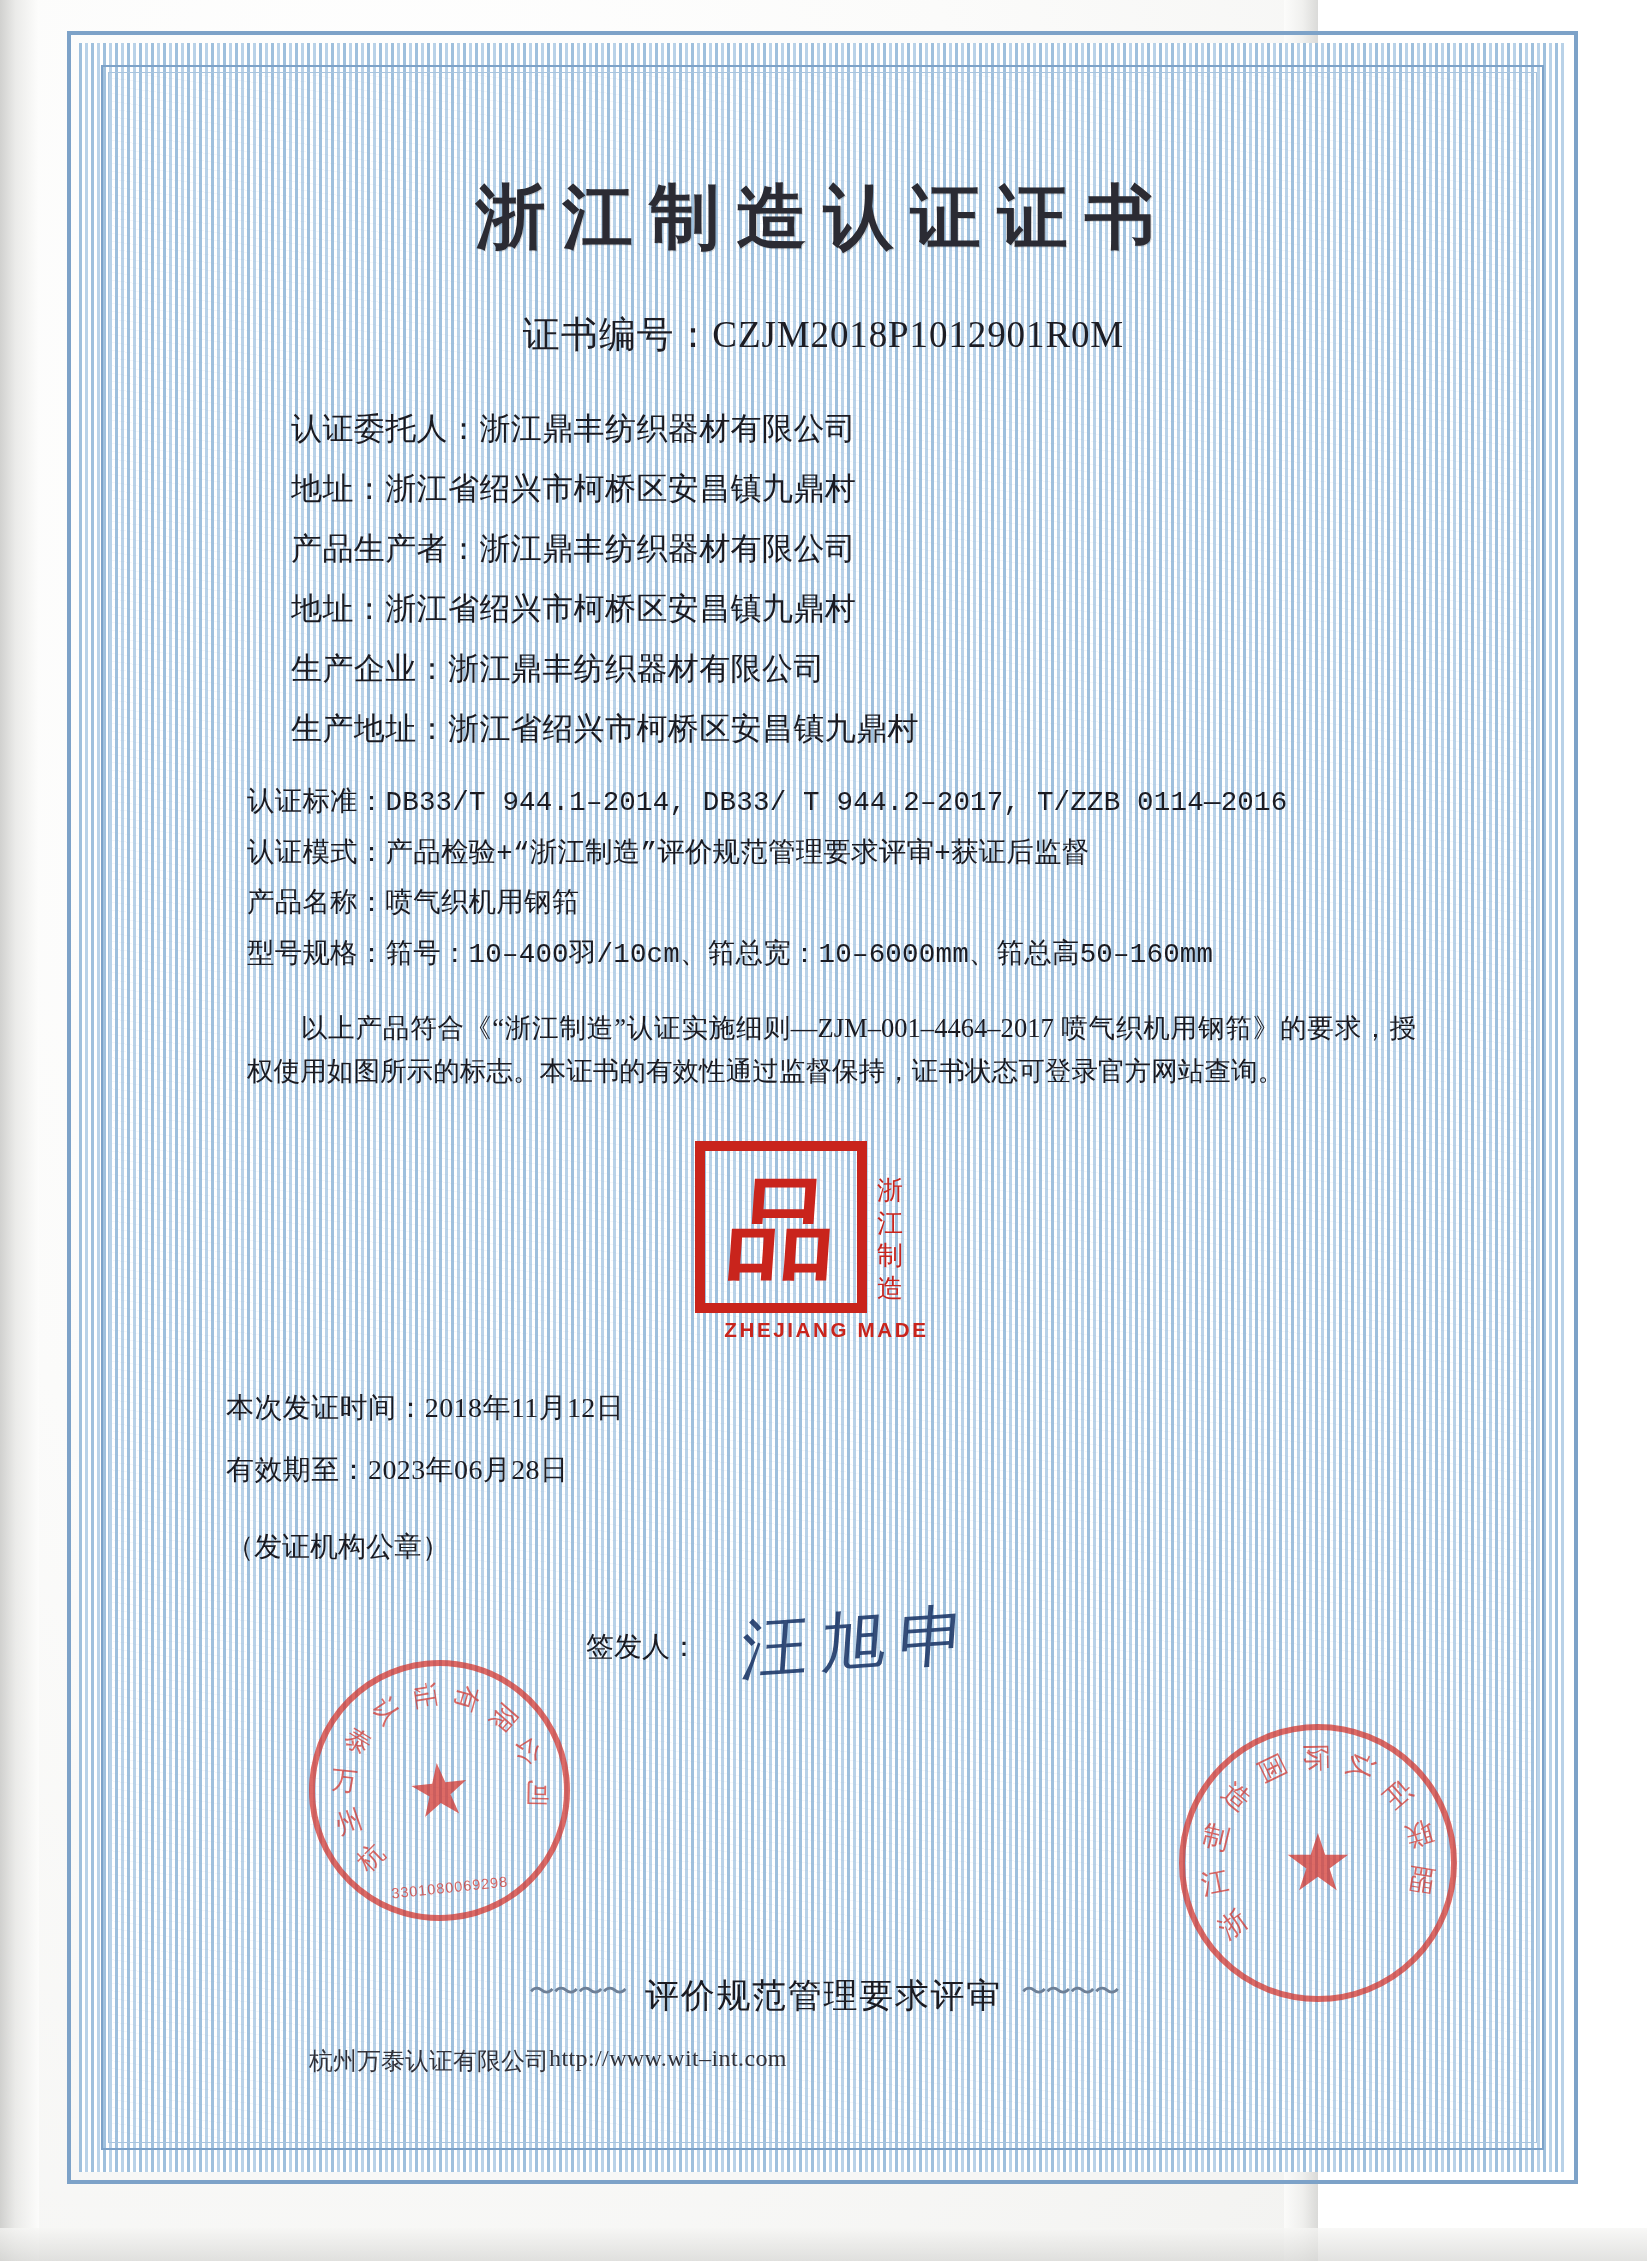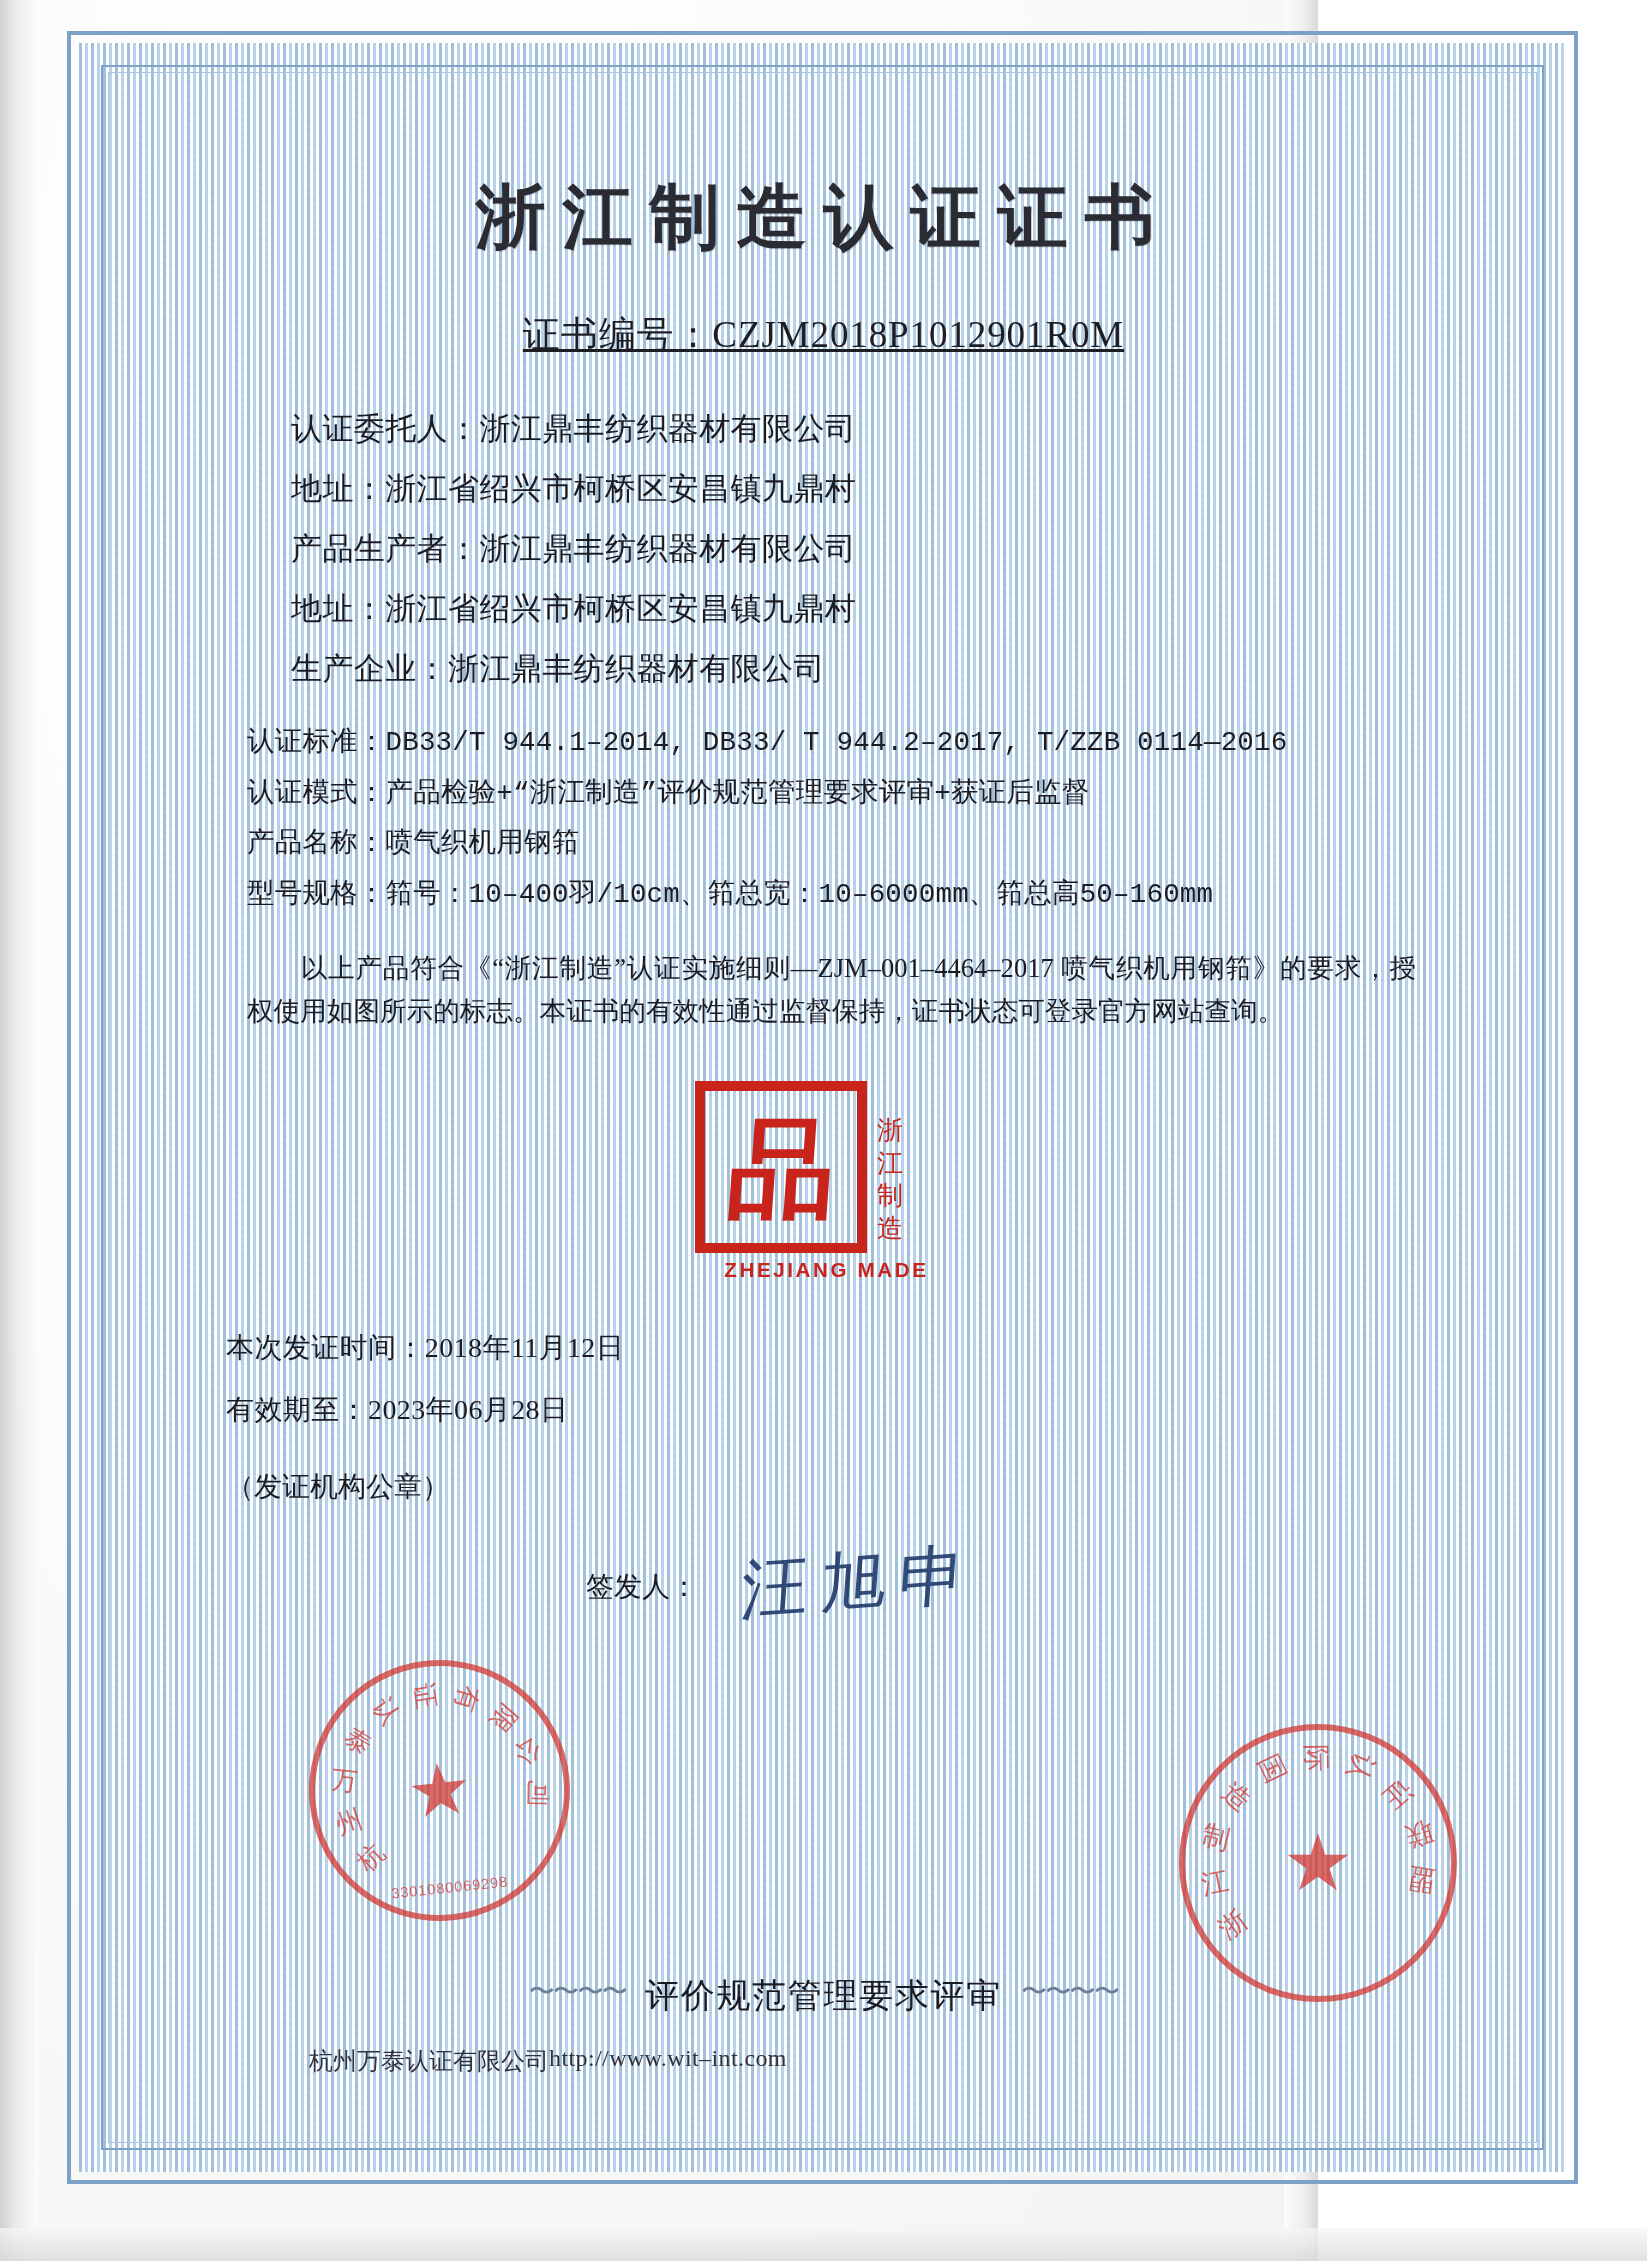--- a/index.html
+++ b/index.html
@@ -129,21 +129,20 @@
     text-shadow: 0.9px 0.9px 0 rgba(0,0,0,0.15);
   }
 
   .cert-number {
     text-align: center;
     margin-top: 45px;
     font-size: 37px;
     color: #1d1d24;
     letter-spacing: 0.9px;
     font-family: "Liberation Serif", serif;
-    text-decoration: underline;
   }
 
   .fields {
     margin-top: 53px;
     padding-left: 110px;
     padding-right: 51px;
   }
   .field-line {
     font-size: 31px;
     color: #1b1b22;
@@ -395,20 +394,23 @@
         <span>地址：</span><span>浙江省绍兴市柯桥区安昌镇九鼎村</span>
       </div>
       <div class="field-line">
         <span>产品生产者：</span><span>浙江鼎丰纺织器材有限公司</span>
       </div>
       <div class="field-line">
         <span>地址：</span><span>浙江省绍兴市柯桥区安昌镇九鼎村</span>
       </div>
       <div class="field-line">
         <span>生产企业：</span><span>浙江鼎丰纺织器材有限公司</span>
+      </div>
+      <div class="field-line">
+        <span>生产地址：</span><span>浙江省绍兴市柯桥区安昌镇九鼎村</span>
       </div>
     </div>
 
     <div class="spec-block">
       <div class="spec-line">
         <span>认证标准：</span><span>DB33/T 944.1–2014, DB33/ T 944.2–2017, T/ZZB 0114—2016</span>
       </div>
       <div class="spec-line">
         <span>认证模式：</span><span>产品检验+“浙江制造”评价规范管理要求评审+获证后监督</span>
       </div>

